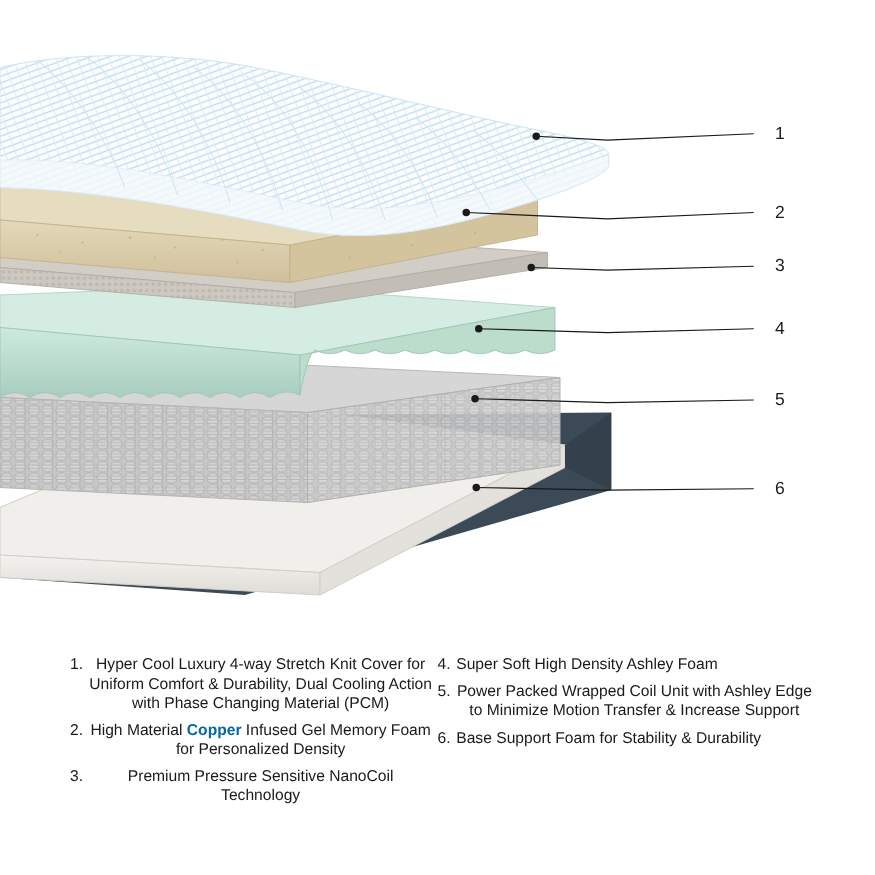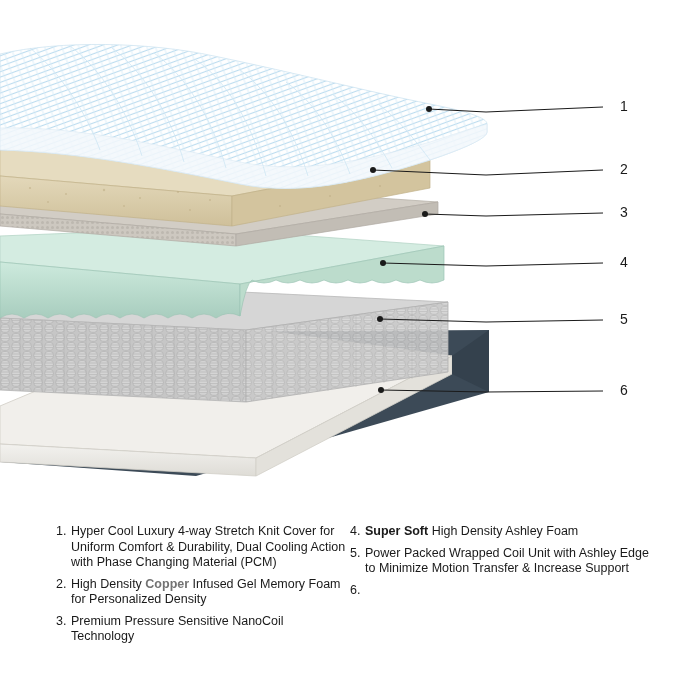--- a/index.html
+++ b/index.html
@@ -60,23 +60,24 @@
     width: 15px;
     flex: 0 0 15px;
     font-size: 12.5px;
     line-height: 15.5px;
     color: #1a1a1a;
   }
   .legend-text {
     font-size: 12.5px;
     line-height: 15.5px;
     color: #1a1a1a;
-  }
-  .legend-text b { font-weight: bold; }
-  .copper { color: #737373; font-weight: bold; }
+    text-align: center;
+  }
+  .legend-text b { font-weight: normal; }
+  .copper { color: #0369a1; font-weight: bold; }
 </style>
 </head>
 <body>
 
 <div id="page">
 
   <div id="diagram">
     <svg width="700" height="520" viewBox="0 0 700 520" xmlns="http://www.w3.org/2000/svg">
       <defs>
 
@@ -245,36 +246,37 @@
   </div>
 
   <div id="legend">
     <div class="legend-col left">
       <div class="legend-item">
         <span class="legend-index">1.</span>
         <span class="legend-text"><span>Hyper Cool Luxury 4-way Stretch Knit Cover for Uniform Comfort &amp; Durability, Dual Cooling Action with Phase Changing Material (PCM)</span></span>
       </div>
       <div class="legend-item">
         <span class="legend-index">2.</span>
-        <span class="legend-text"><span>High Density </span><span class="copper">Copper</span><span> Infused Gel Memory Foam for Personalized Density</span></span>
+        <span class="legend-text"><span>High Material </span><span class="copper">Copper</span><span> Infused Gel Memory Foam for Personalized Density</span></span>
       </div>
       <div class="legend-item">
         <span class="legend-index">3.</span>
         <span class="legend-text"><span>Premium Pressure Sensitive NanoCoil Technology</span></span>
       </div>
     </div>
 
     <div class="legend-col right">
       <div class="legend-item">
         <span class="legend-index">4.</span>
         <span class="legend-text"><b>Super Soft</b><span> High Density Ashley Foam</span></span>
       </div>
       <div class="legend-item">
         <span class="legend-index">5.</span>
         <span class="legend-text"><span>Power Packed Wrapped Coil Unit with Ashley Edge to Minimize Motion Transfer &amp; Increase Support</span></span>
       </div>
       <div class="legend-item">
         <span class="legend-index">6.</span>
+        <span class="legend-text"><span>Base Support Foam for Stability &amp; Durability</span></span>
       </div>
     </div>
   </div>
 
 </div>
 
 </body></html>

